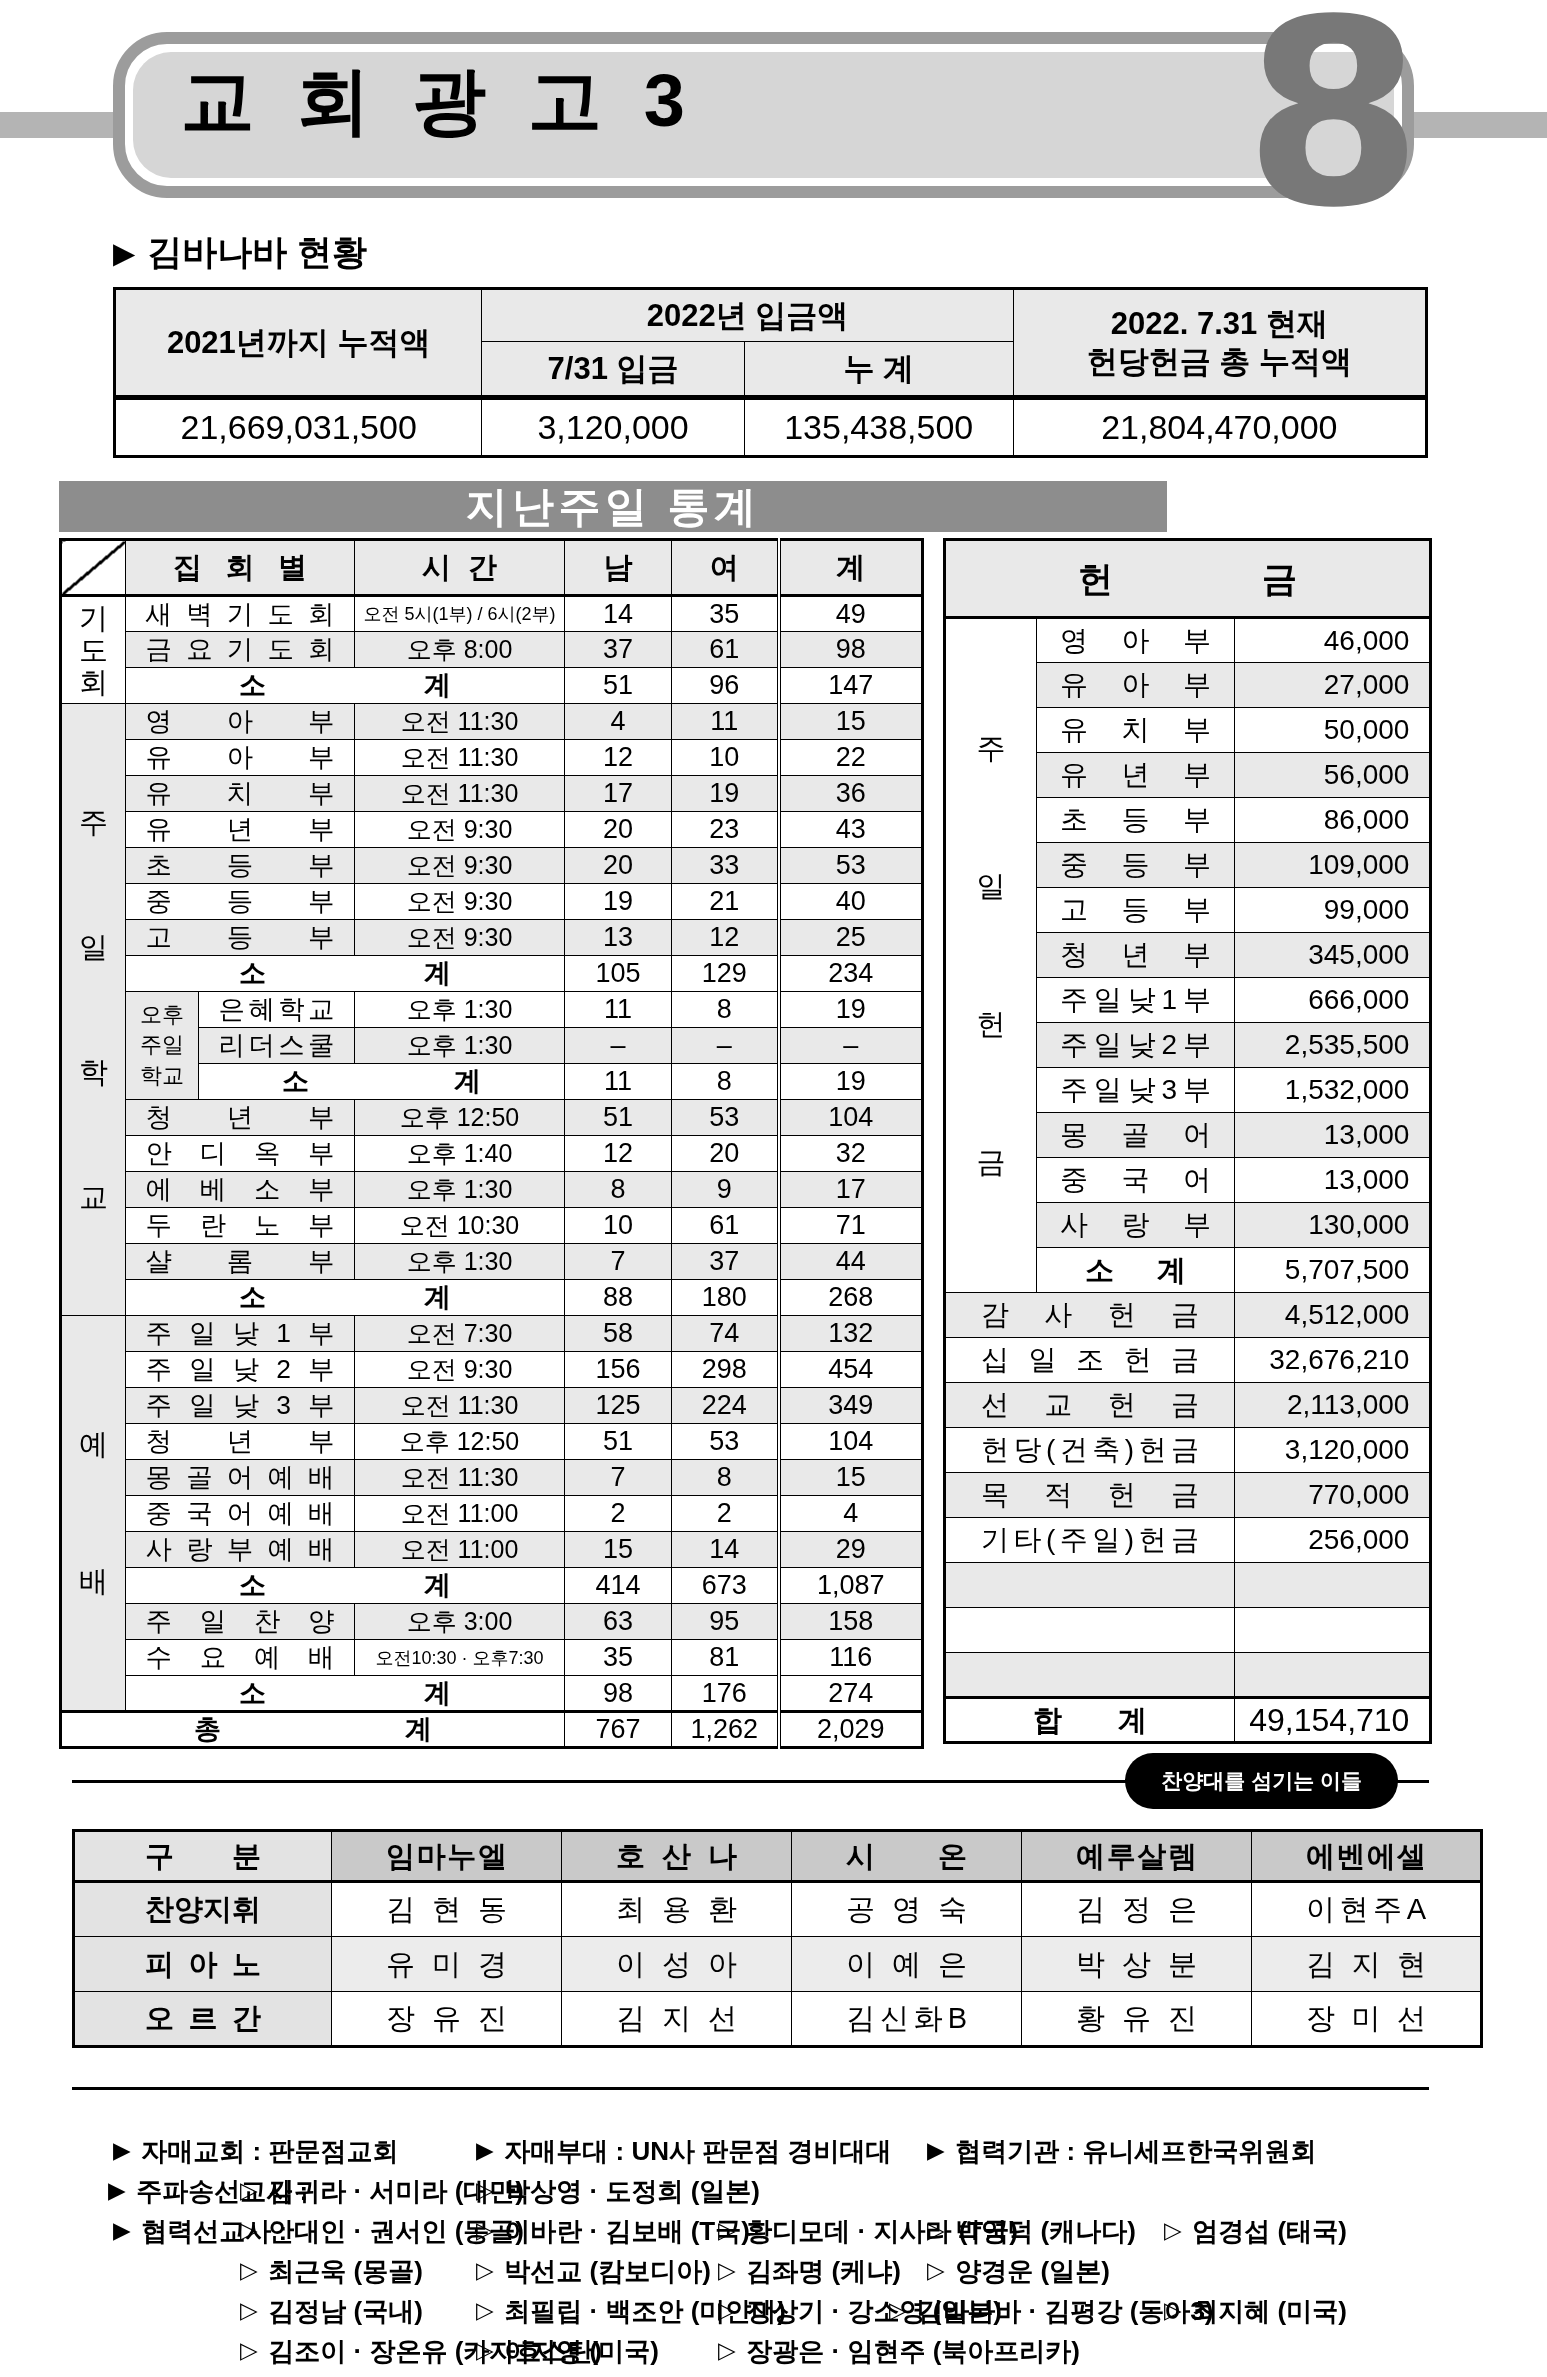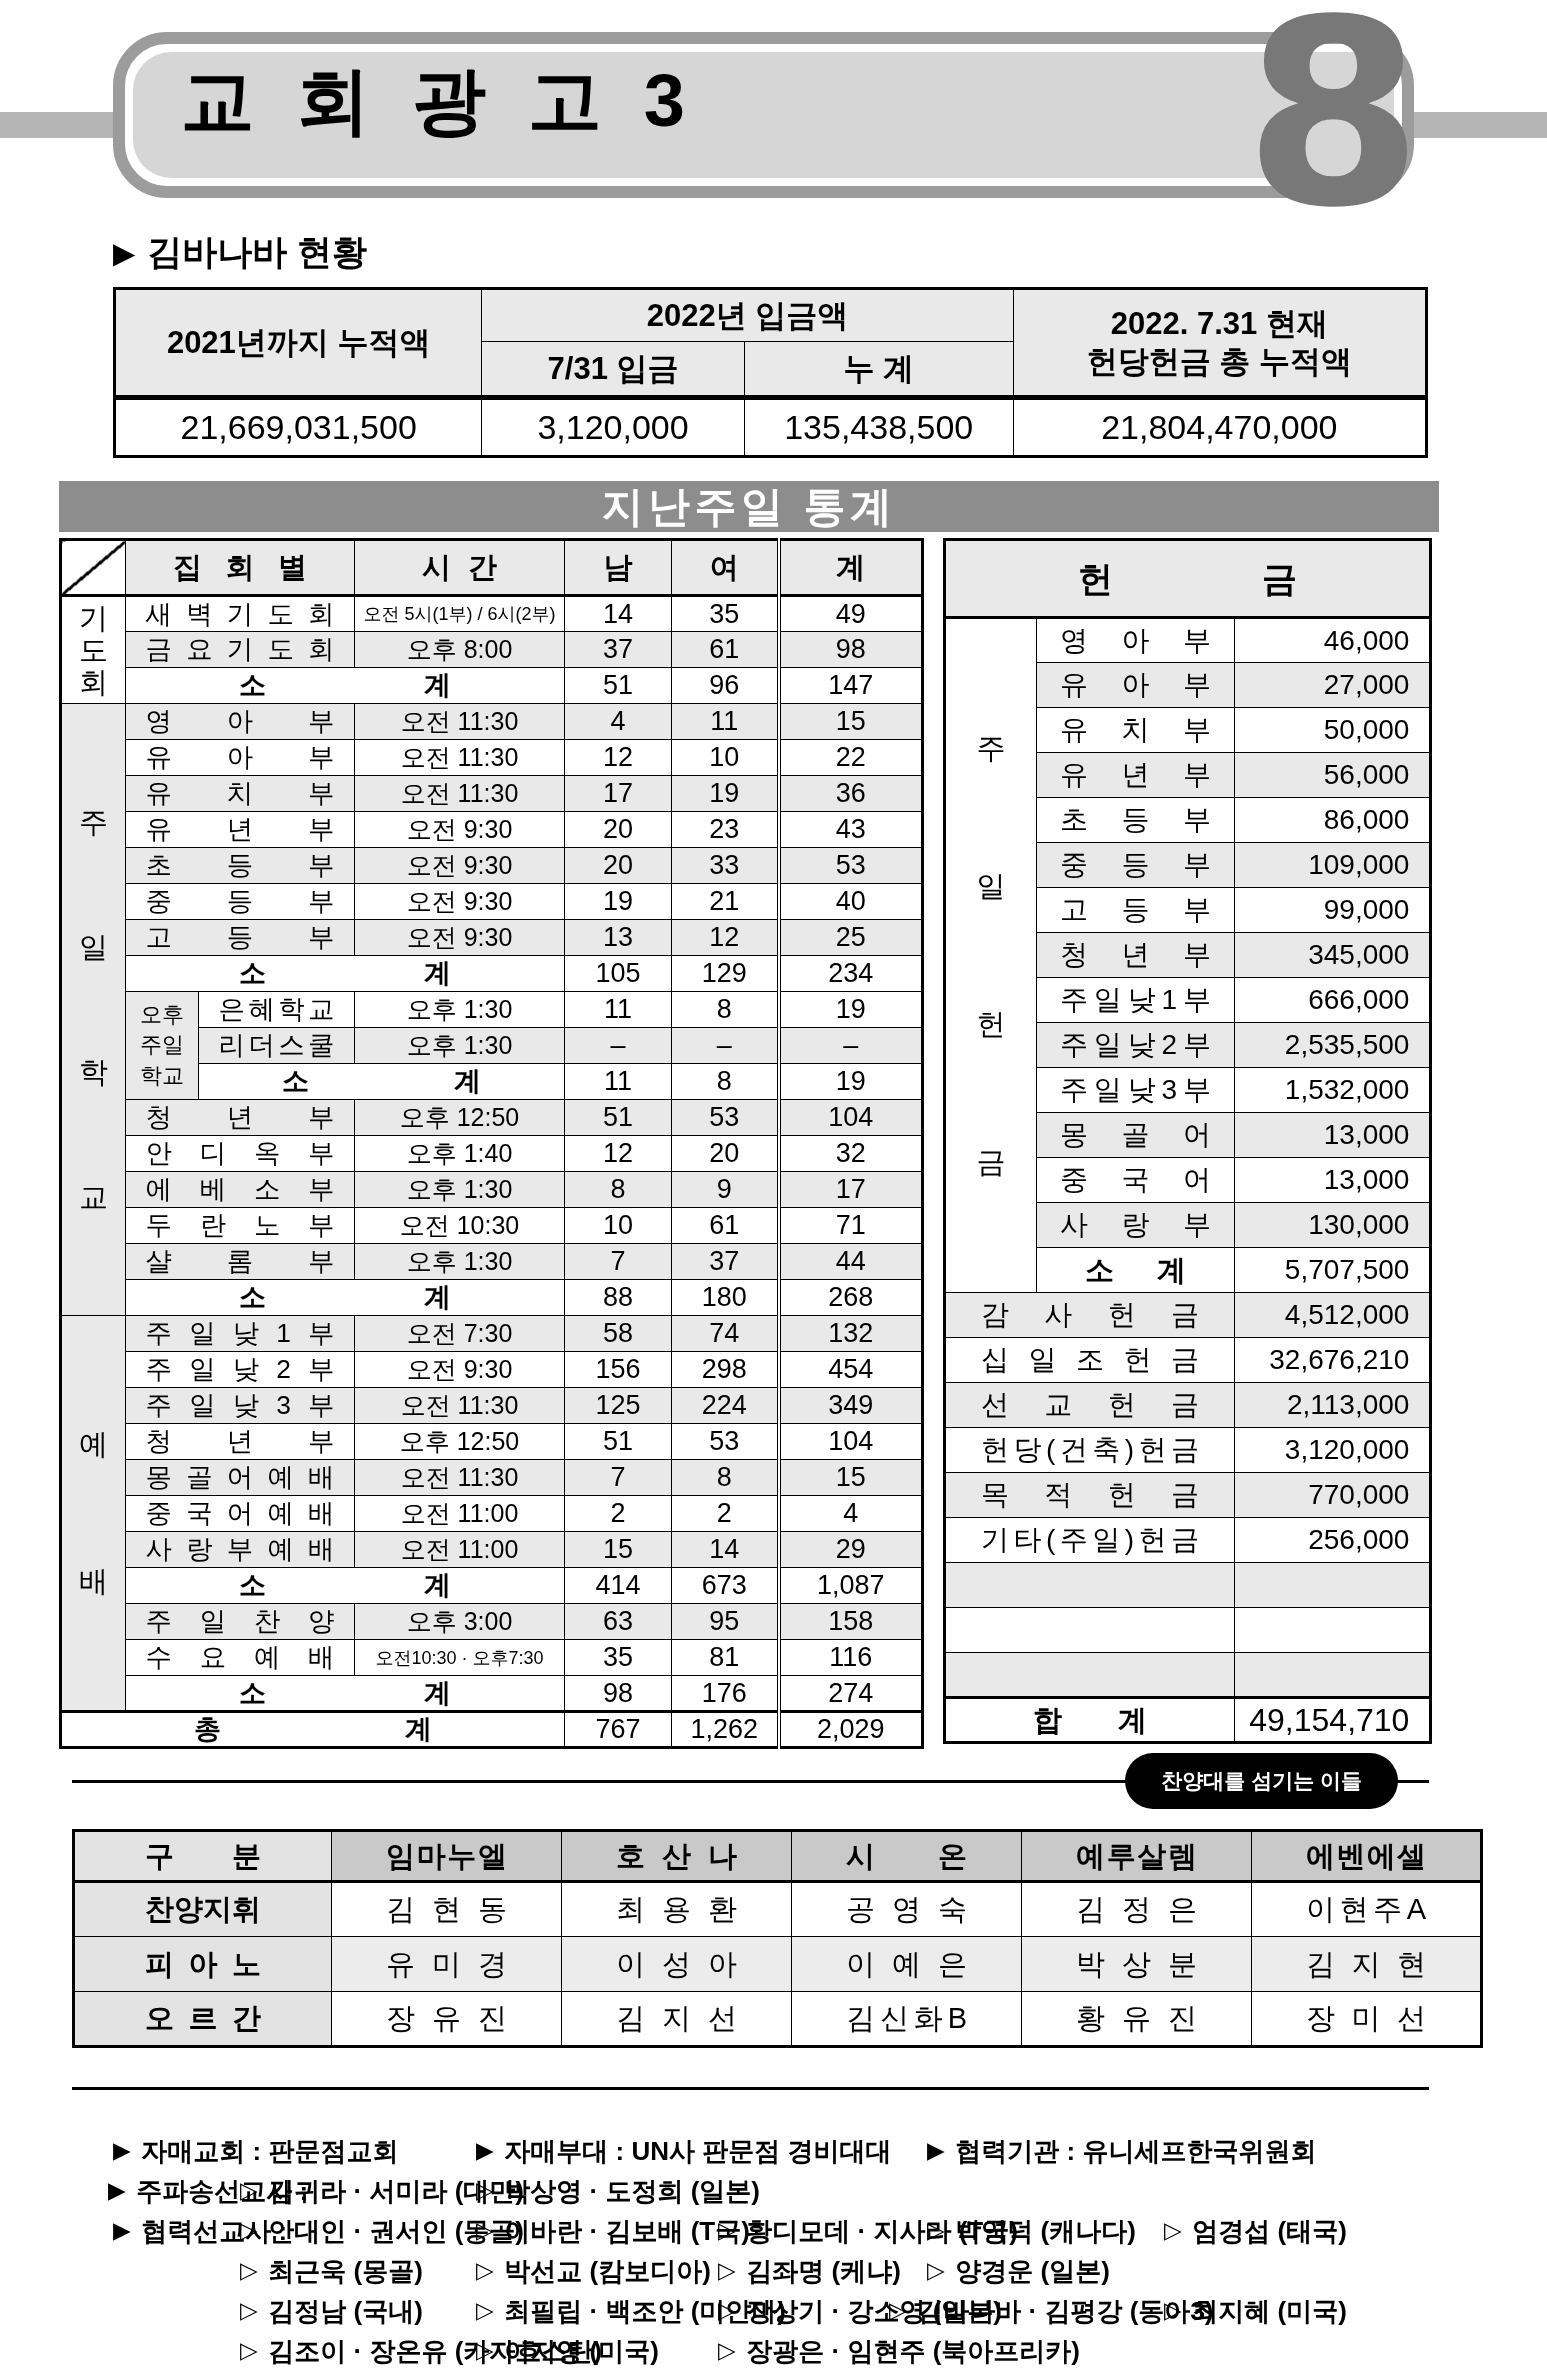--- a/index.html
+++ b/index.html
@@ -26,21 +26,21 @@
   .t-ded{position:absolute;left:113px;top:287px;width:1315px;border-collapse:collapse;
          table-layout:fixed;border:3px solid #000;background:#fff}
   .t-ded td{border:1.5px solid #000;background:#e9e9e9;text-align:center;vertical-align:middle;
             font-size:31px;font-weight:600;line-height:1.2;padding:0}
   .t-ded tr.h1{height:53px}
   .t-ded tr.h2{height:56px}
   .t-ded tr.vals{height:59px}
   .t-ded tr.vals td{background:#fff;font-weight:500;font-size:34px;border-top:5.3px solid #000}
 
   
-  .stats-bar{position:absolute;left:59px;top:481px;width:1380px;height:51px;background:#8d8d8d;
+  .stats-bar{position:absolute;left:59px;top:481px;width:1108px;height:51px;background:#8d8d8d;
              color:#fff;display:flex;align-items:center;justify-content:center;
              font-size:42px;font-weight:700;letter-spacing:4.5px}
 
   
   .sp{display:flex;justify-content:space-between;align-items:center;height:100%;box-sizing:border-box}
 
   
   .stats-left-host{position:absolute;left:59px;top:538px}
   .t-stats{border-collapse:collapse;table-layout:fixed;background:#fff;border:3px solid #000}
   .t-stats tr{height:36px}

